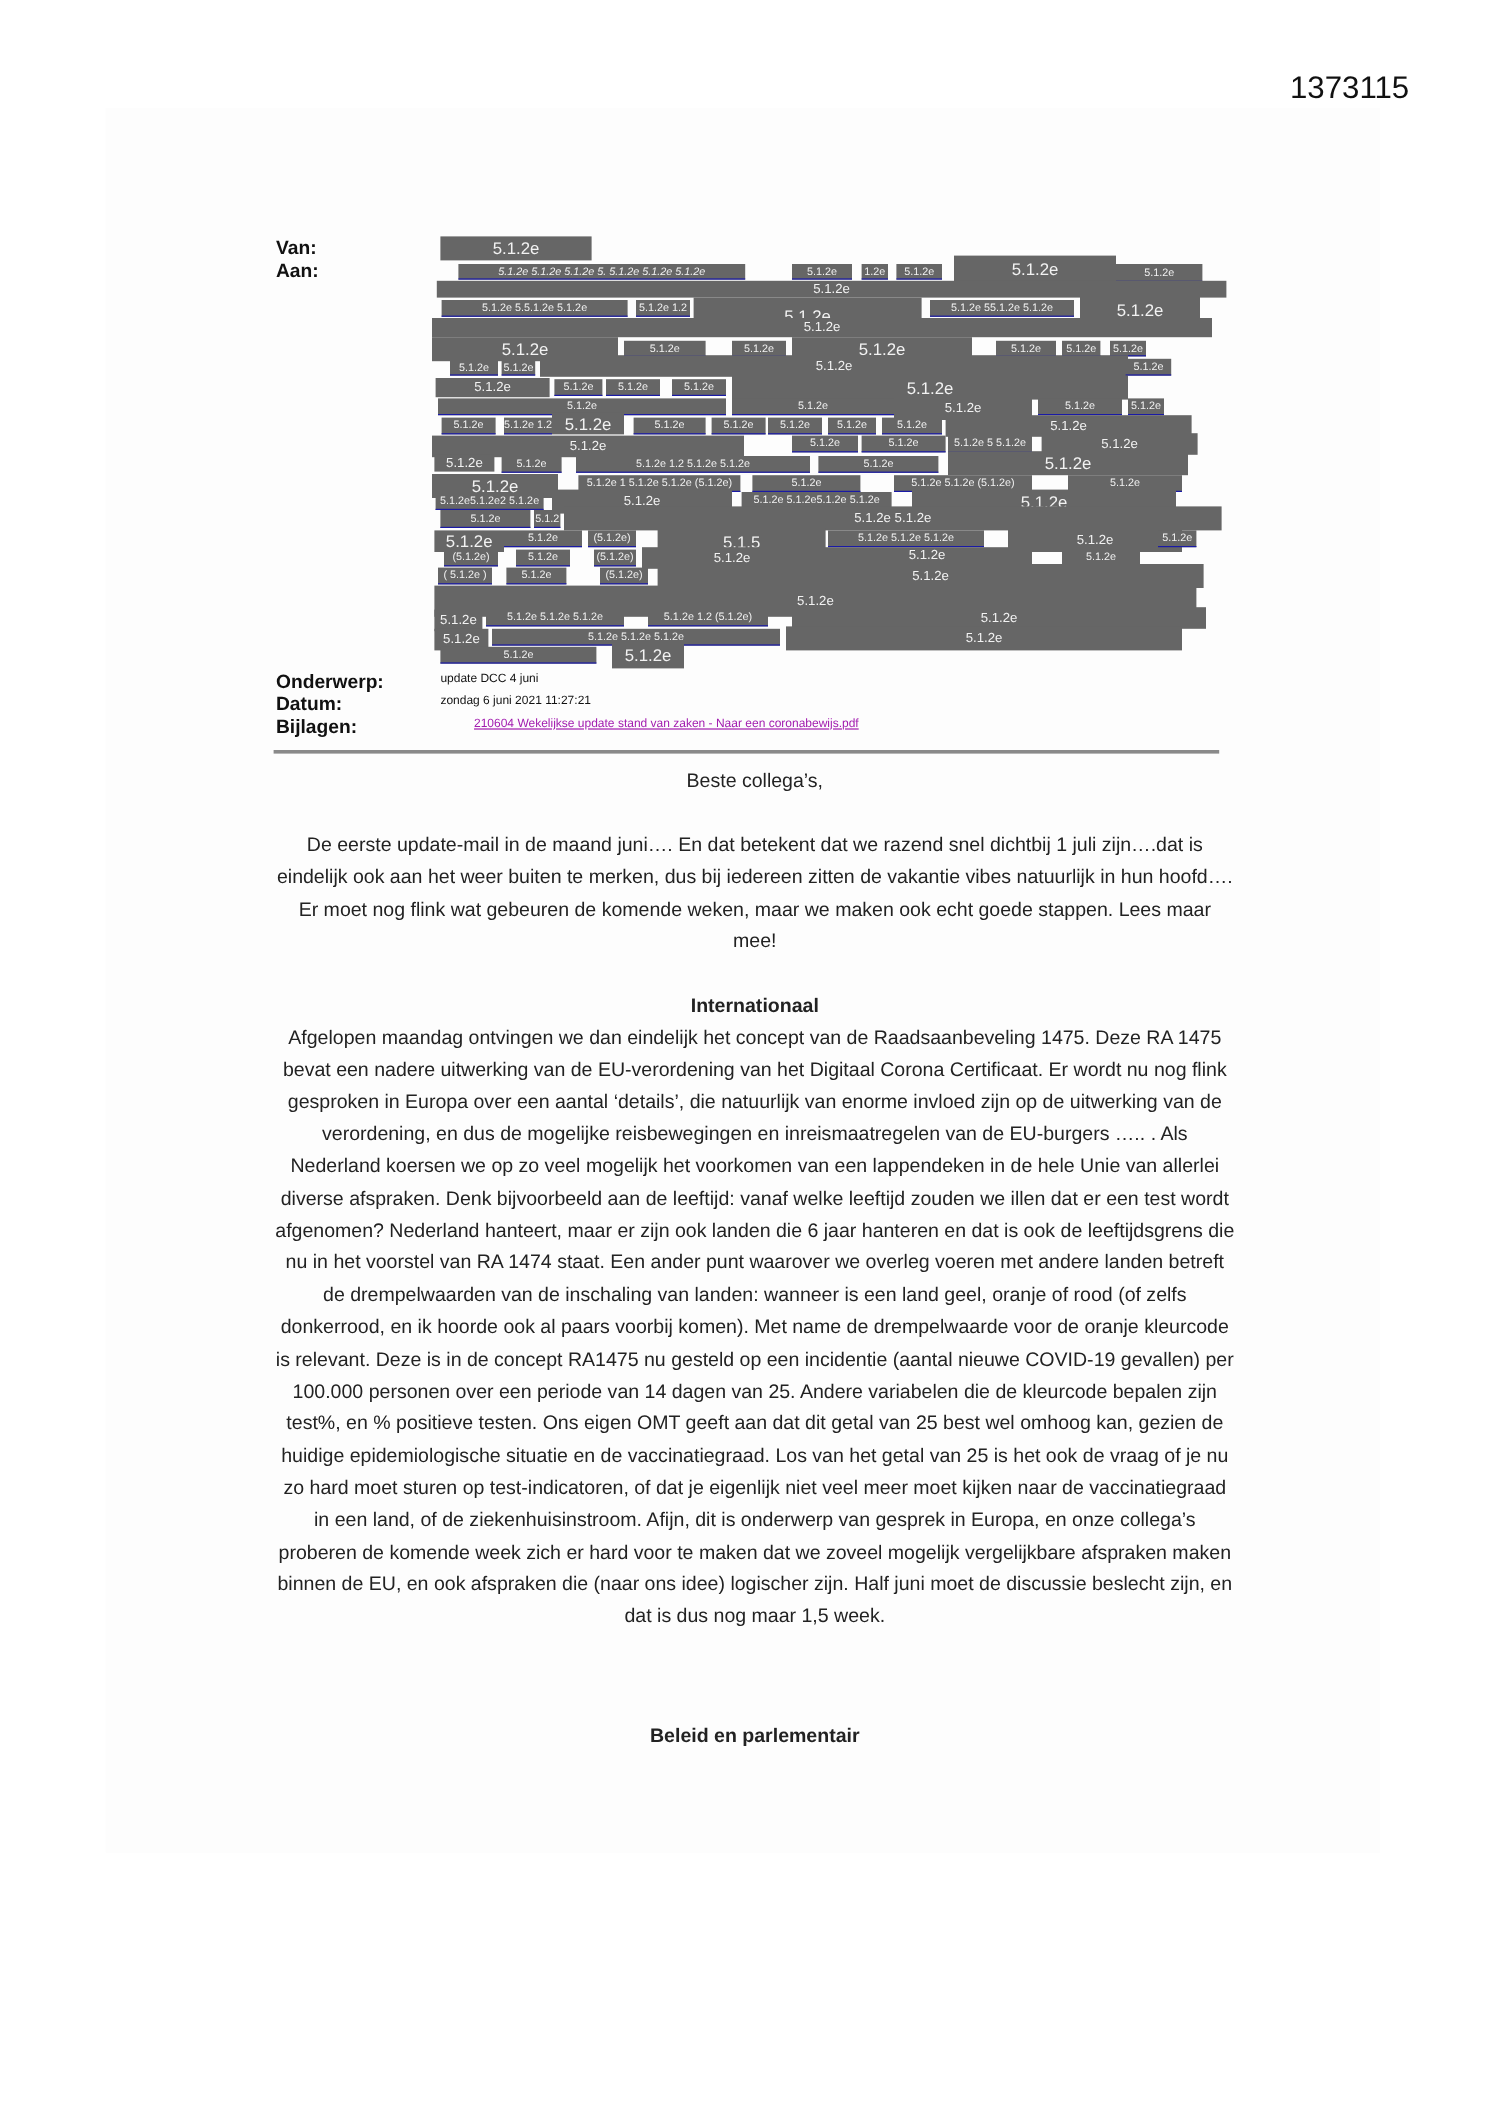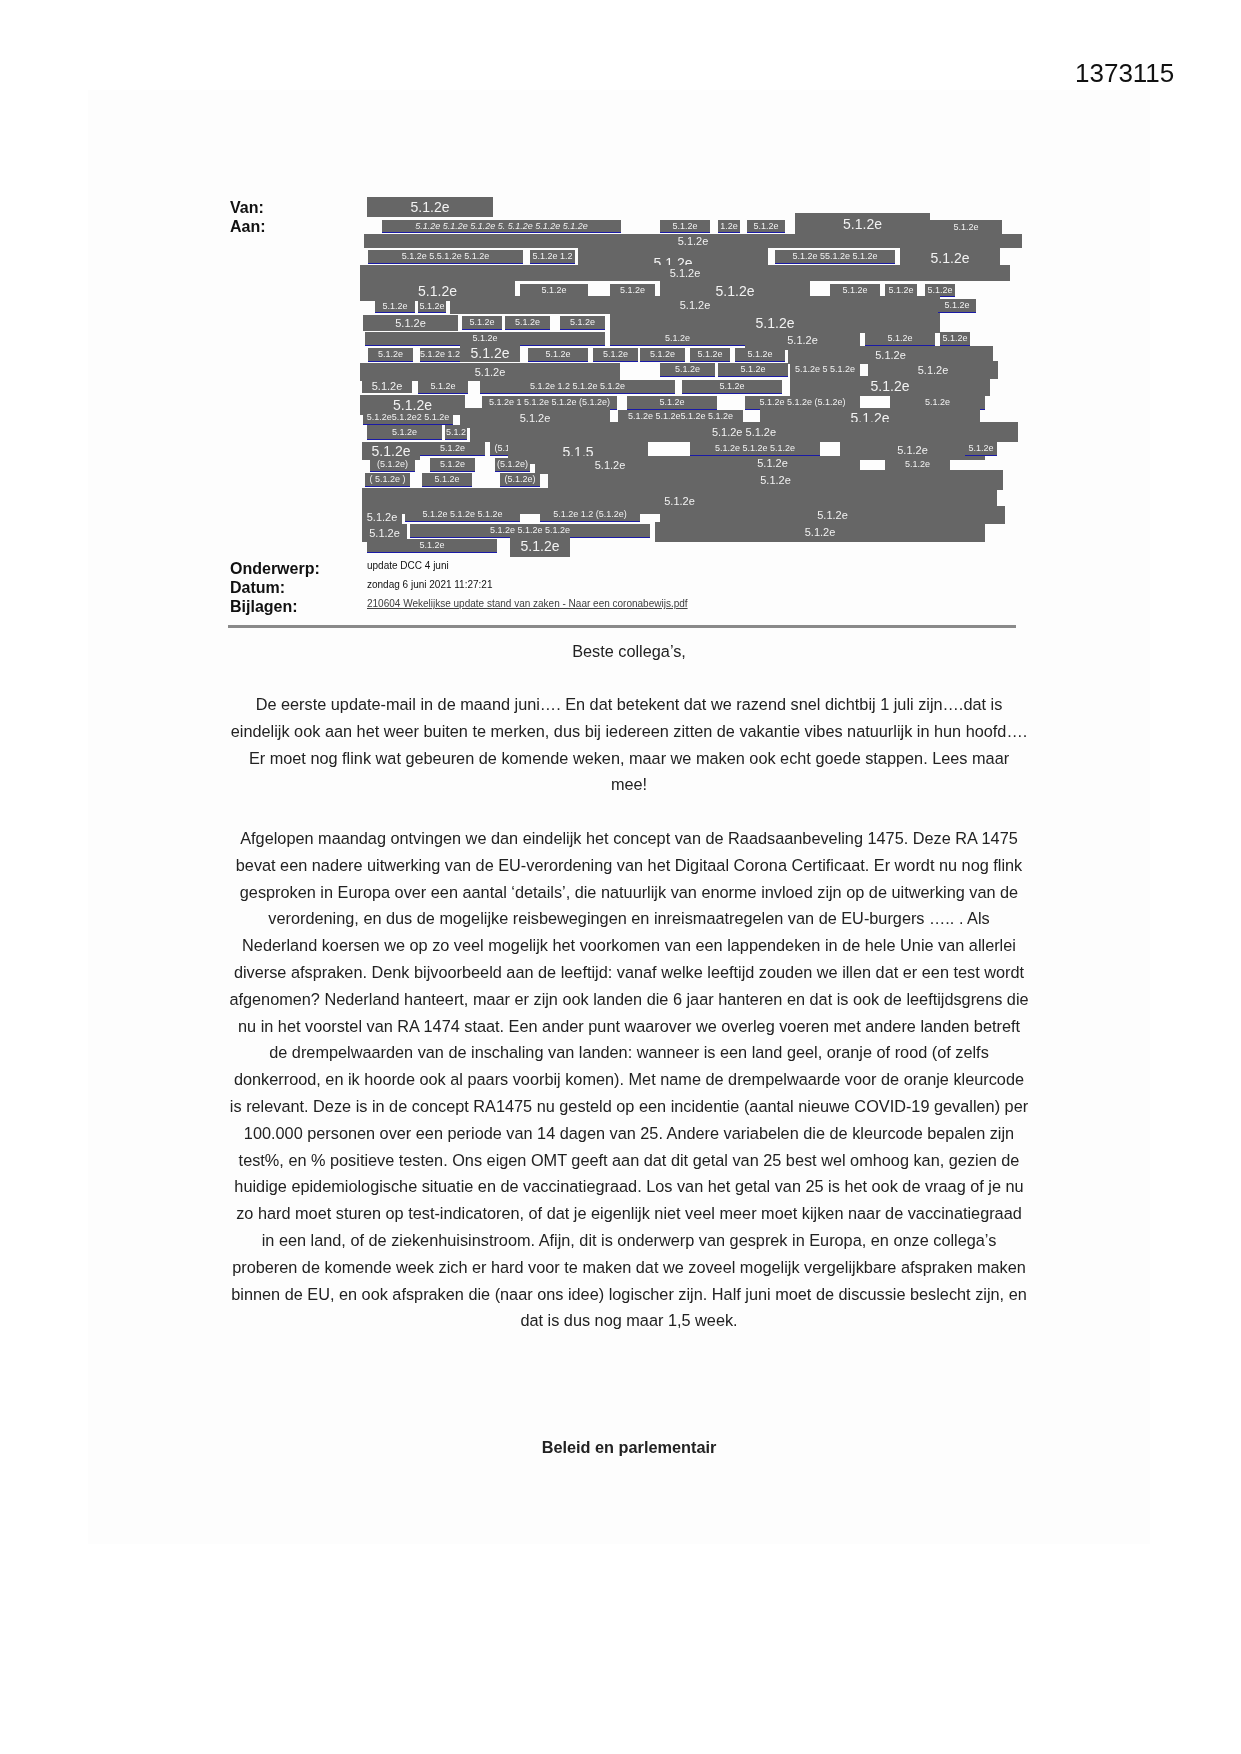--- a/index.html
+++ b/index.html
@@ -16,21 +16,21 @@
     font-family: "Liberation Sans", sans-serif;
   }
   .hdr-label {
     position: absolute; left: 230px; font-weight: bold; font-size: 16px;
     font-family: "Liberation Sans", sans-serif;
   }
   .hdr-value {
     position: absolute; left: 367px; font-size: 10px;
     font-family: "Liberation Sans", sans-serif;
   }
-  .hdr-value.link { color: #404040; text-decoration: underline; }
+  .hdr-value.link { color: #a21caf; text-decoration: underline; margin-left: 28px; }
   .redact {
     position: absolute; background: #666666; color: #f2f2f2;
     font-size: 11px; text-align: center; white-space: nowrap; overflow: hidden;
     font-family: "Liberation Sans", sans-serif;
   }
   .redact.big { font-size: 14px; }
   .redact.small { font-size: 9px; border-bottom: 1px solid #1a1aa6; }
   .rule {
     position: absolute; left: 228px; top: 625px; width: 788px; height: 3px;
     background: #8a8a8a;
@@ -115,21 +115,21 @@
     <div class="redact small" style="left: 363px; top: 411px; width: 90px; height: 13px; line-height: 13px;">5.1.2e5.1.2e2  5.1.2e</div>
     <div class="redact" style="left: 460px; top: 408px; width: 150px; height: 20px; line-height: 20px;">5.1.2e</div>
     <div class="redact small" style="left: 618px; top: 410px; width: 125px; height: 13px; line-height: 13px;">5.1.2e 5.1.2e5.1.2e 5.1.2e</div>
     <div class="redact big" style="left: 760px; top: 408px; width: 220px; height: 20px; line-height: 20px;">5.1.2e</div>
     <div class="redact small" style="left: 367px; top: 425px; width: 75px; height: 14px; line-height: 14px;">5.1.2e</div>
     <div class="redact small" style="left: 445px; top: 425px; width: 22px; height: 14px; line-height: 14px;">5.1.2</div>
     <div class="redact" style="left: 470px; top: 422px; width: 548px; height: 20px; line-height: 20px;">5.1.2e       5.1.2e</div>
     <div class="redact big" style="left: 362px; top: 442px; width: 58px; height: 18px; line-height: 18px;">5.1.2e</div>
     <div class="redact small" style="left: 420px; top: 442px; width: 65px; height: 13px; line-height: 13px;">5.1.2e</div>
     <div class="redact small" style="left: 490px; top: 442px; width: 40px; height: 13px; line-height: 13px;">(5.1.2e)</div>
-    <div class="redact big" style="left: 508px; top: 440px; width: 140px; height: 24px; line-height: 24px;">5.1.5</div>
+    <div class="redact big" style="left: 548px; top: 440px; width: 140px; height: 24px; line-height: 24px;">5.1.5</div>
     <div class="redact small" style="left: 690px; top: 442px; width: 130px; height: 13px; line-height: 13px;">5.1.2e  5.1.2e  5.1.2e</div>
     <div class="redact" style="left: 840px; top: 440px; width: 145px; height: 20px; line-height: 20px;">5.1.2e</div>
     <div class="redact small" style="left: 965px; top: 442px; width: 32px; height: 13px; line-height: 13px;">5.1.2e</div>
     <div class="redact small" style="left: 370px; top: 458px; width: 45px; height: 13px; line-height: 13px;">(5.1.2e)</div>
     <div class="redact small" style="left: 430px; top: 458px; width: 45px; height: 13px; line-height: 13px;">5.1.2e</div>
     <div class="redact small" style="left: 495px; top: 458px; width: 35px; height: 13px; line-height: 13px;">(5.1.2e)</div>
     <div class="redact" style="left: 535px; top: 456px; width: 150px; height: 18px; line-height: 18px;">5.1.2e</div>
     <div class="redact" style="left: 685px; top: 456px; width: 175px; height: 14px; line-height: 14px;">5.1.2e</div>
     <div class="redact small" style="left: 885px; top: 458px; width: 65px; height: 13px; line-height: 13px;">5.1.2e</div>
     <div class="redact small" style="left: 365px; top: 473px; width: 45px; height: 13px; line-height: 13px;">( 5.1.2e )</div>
@@ -159,18 +159,19 @@
 
 <div class="body-text" style="top:638px;">
   <p>Beste collega’s,</p>
 </div>
 
 <div class="body-text" style="top:691px;">
   <p>De eerste update-mail in de maand juni…. En dat betekent dat we razend snel dichtbij 1 juli zijn….dat is eindelijk ook aan het weer buiten te merken, dus bij iedereen zitten de vakantie vibes natuurlijk in hun hoofd…. Er moet nog flink wat gebeuren de komende weken, maar we maken ook echt goede stappen. Lees maar mee!</p>
 </div>
 
 <div class="body-text" style="top:825px;">
+  <p class="section-heading">Internationaal</p>
   <p>Afgelopen maandag ontvingen we dan eindelijk het concept van de Raadsaanbeveling 1475. Deze RA 1475 bevat een nadere uitwerking van de EU-verordening van het Digitaal Corona Certificaat. Er wordt nu nog flink gesproken in Europa over een aantal ‘details’, die natuurlijk van enorme invloed zijn op de uitwerking van de verordening, en dus de mogelijke reisbewegingen en inreismaatregelen van de EU-burgers ….. . Als Nederland koersen we op zo veel mogelijk het voorkomen van een lappendeken in de hele Unie van allerlei diverse afspraken. Denk bijvoorbeeld aan de leeftijd: vanaf welke leeftijd zouden we illen dat er een test wordt afgenomen? Nederland hanteert, maar er zijn ook landen die 6 jaar hanteren en dat is ook de leeftijdsgrens die nu in het voorstel van RA 1474 staat. Een ander punt waarover we overleg voeren met andere landen betreft de drempelwaarden van de inschaling van landen: wanneer is een land geel, oranje of rood (of zelfs donkerrood, en ik hoorde ook al paars voorbij komen). Met name de drempelwaarde voor de oranje kleurcode is relevant. Deze is in de concept RA1475 nu gesteld op een incidentie (aantal nieuwe COVID-19 gevallen) per 100.000 personen over een periode van 14 dagen van 25. Andere variabelen die de kleurcode bepalen zijn  test%, en % positieve testen. Ons eigen OMT geeft aan dat dit getal van 25 best wel omhoog kan, gezien de huidige epidemiologische situatie en de vaccinatiegraad. Los van het getal van 25 is het ook de vraag of je nu zo hard moet sturen op test-indicatoren, of dat je eigenlijk niet veel meer moet kijken naar de vaccinatiegraad in een land, of de ziekenhuisinstroom.  Afijn, dit is onderwerp van gesprek in Europa, en onze collega’s proberen de komende week zich er hard voor te maken dat we zoveel mogelijk vergelijkbare afspraken maken binnen de EU, en ook afspraken die (naar ons idee) logischer zijn. Half juni moet de discussie beslecht zijn, en dat is dus nog maar 1,5 week.</p>
 </div>
 
 <div class="body-text" style="top:1434px;">
   <p class="section-heading">Beleid en parlementair</p>
 </div>
 
 </body></html>

